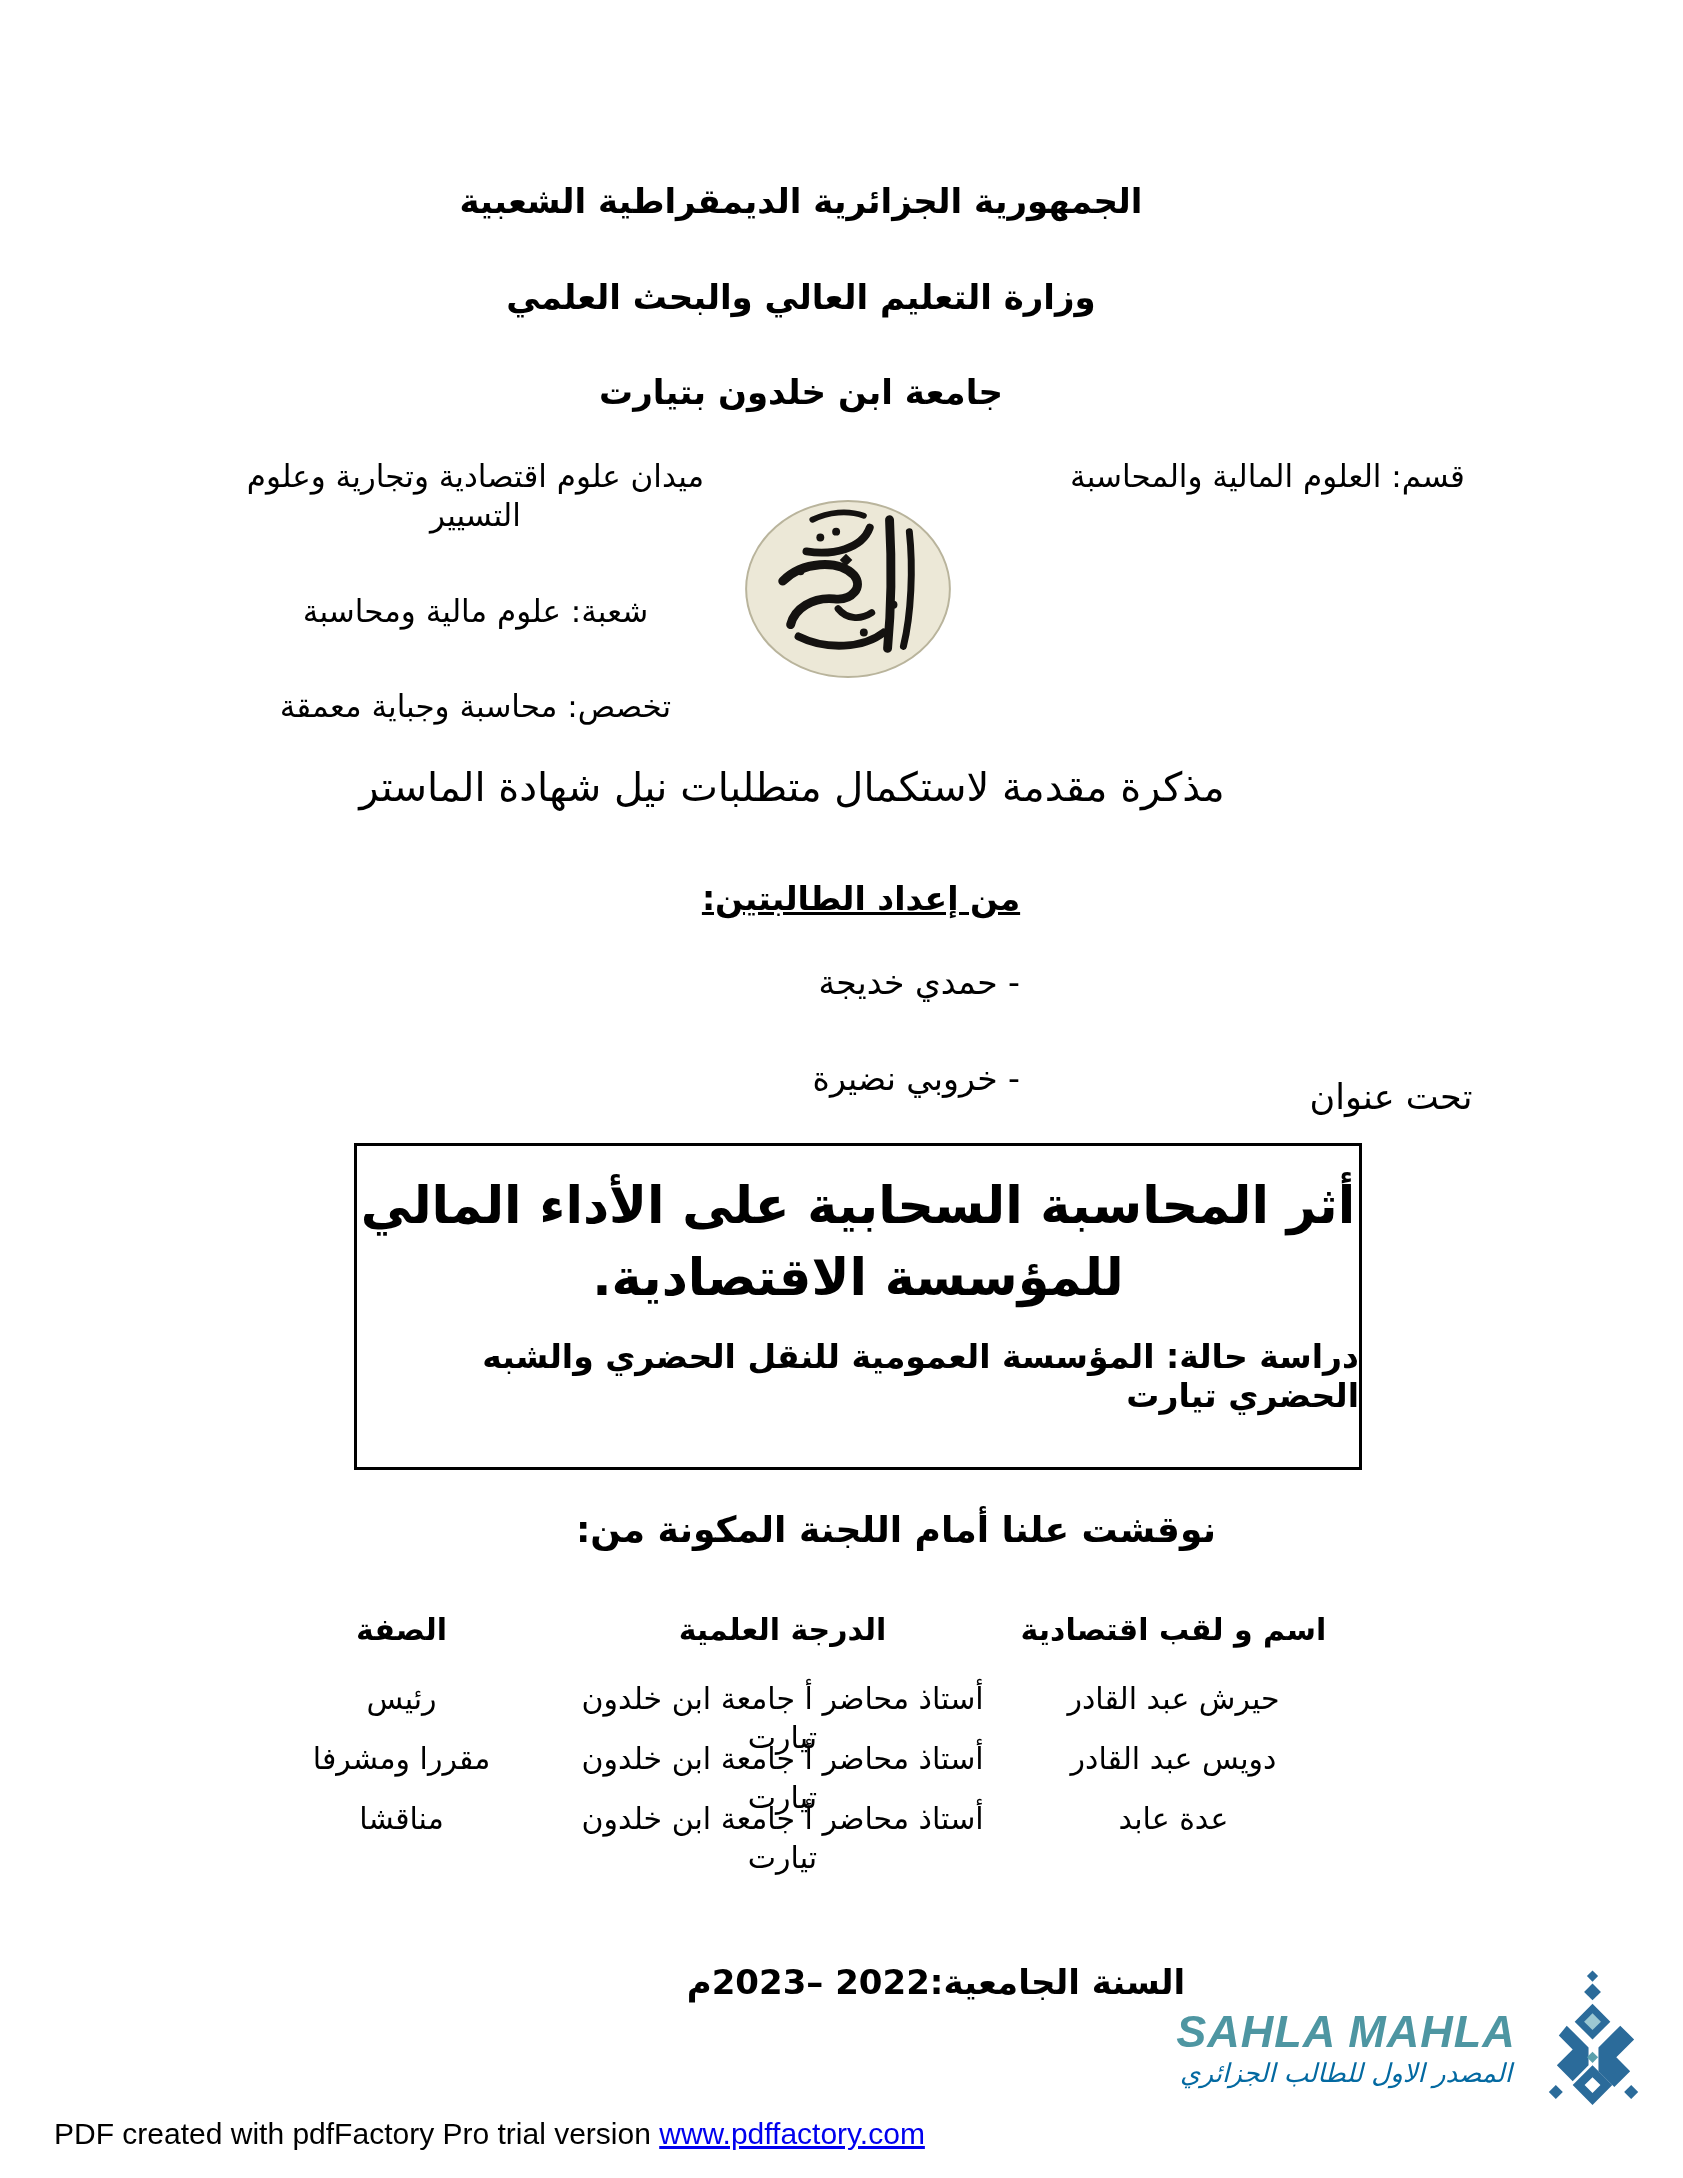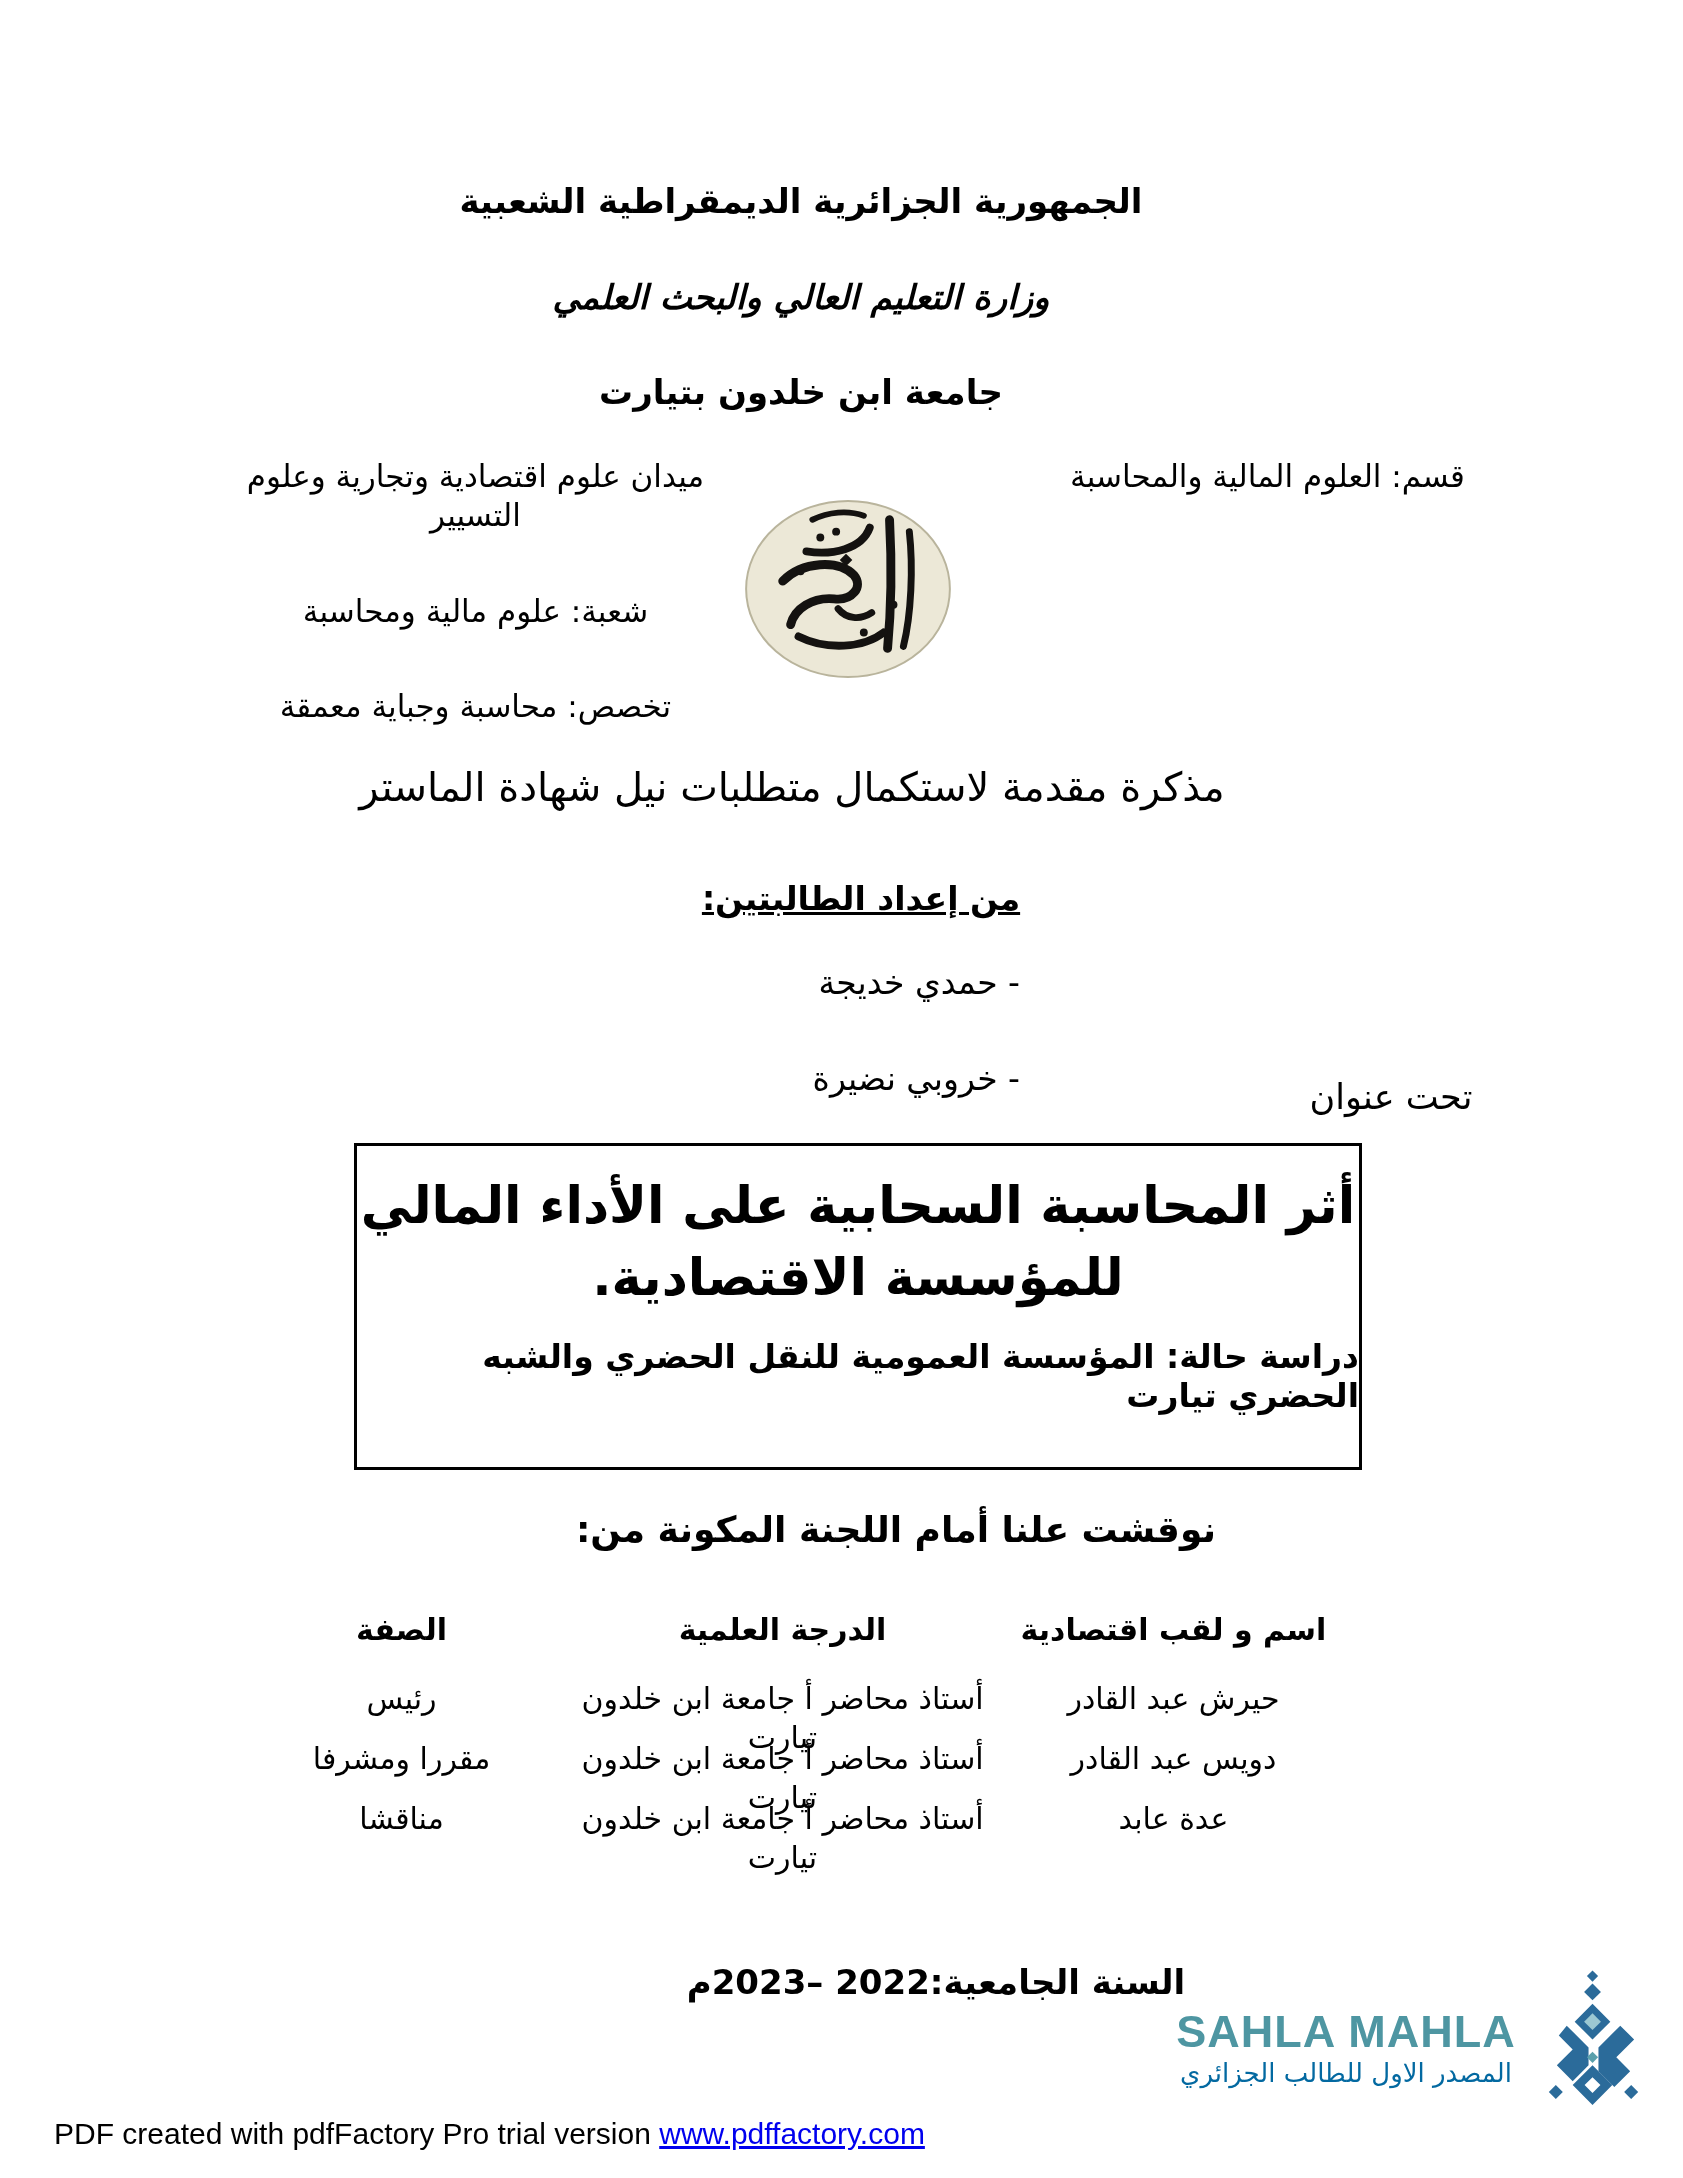--- a/index.html
+++ b/index.html
@@ -50,21 +50,21 @@
     grid-template-columns:327px 455px 307px;
     grid-template-rows:69px 60px 60px 60px;
     align-items:start;
   }
   .committee .cell{text-align:center;font-size:30px;line-height:1.3;}
   .committee .head{font-weight:700;}
 
   .year{left:342px;top:1962px;width:1188px;text-align:center;font-size:34px;font-weight:700;}
 
   
-  .brand{left:1148px;top:2008px;width:396px;text-align:center;}
+  .brand{left:1148px;top:2008px;width:396px;text-align:center;font-style:italic;}
   .brand-name{
     font-family:"Liberation Sans", sans-serif;
     font-weight:700;font-size:45px;letter-spacing:1px;
     line-height:1.05;
   }
   .brand-tag{font-size:26px;margin-top:4px;line-height:1.1;}
   .brand-icon{left:1537px;top:1970px;width:113px;height:141px;}
 
   
   .footer{
@@ -73,21 +73,21 @@
     font-size:30px;
   }
   .footer a{text-decoration:underline;cursor:pointer;}
 </style>
 </head>
 <body>
 
 <div class="page">
 
   <div class="abs hdr rtl" style="top:181px;">الجمهورية الجزائرية الديمقراطية الشعبية</div>
-  <div class="abs hdr rtl" style="top:277px;font-style:italic;">وزارة التعليم العالي والبحث العلمي</div>
+  <div class="abs hdr rtl" style="top:277px;">وزارة التعليم العالي والبحث العلمي</div>
   <div class="abs hdr rtl" style="top:372px;">جامعة ابن خلدون بتيارت</div>
 
   <div class="abs colR rtl">
     <div class="ln">قسم: العلوم المالية والمحاسبة</div>
   </div>
 
   <div class="abs colL rtl">
     <div class="ln">ميدان علوم اقتصادية وتجارية وعلوم التسيير</div>
     <div class="ln">شعبة: علوم مالية ومحاسبة</div>
     <div class="ln">تخصص: محاسبة وجباية معمقة</div>

